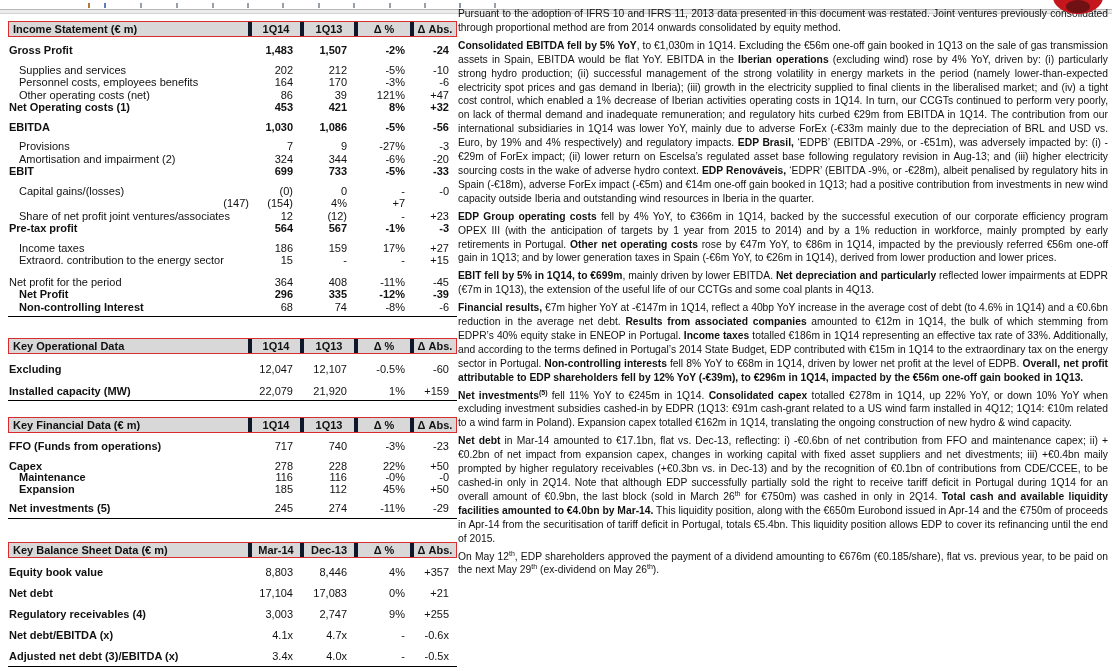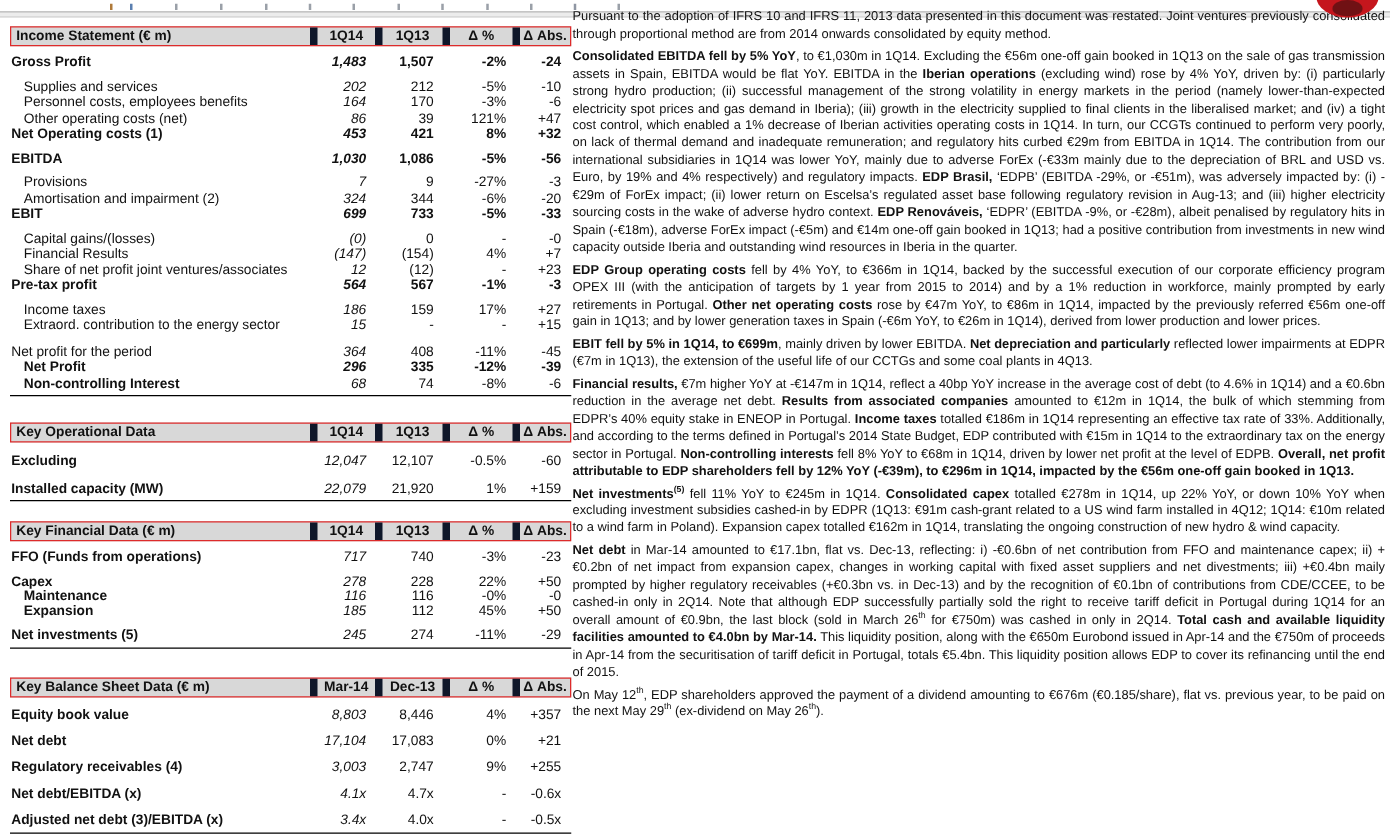--- a/index.html
+++ b/index.html
@@ -26,29 +26,29 @@
     background:var(--logo-red);border-radius:50%;}
   .logo-ball .logo-mouth{position:absolute;left:13px;bottom:1px;width:24px;height:13px;
     background:var(--logo-dark);border-radius:50% 50% 45% 45%;}
   
   .left-col{position:absolute;left:8px;top:21px;width:449px;}
   .fin-table{border-bottom:1.5px solid #000;padding-bottom:3px;}
   .t-head{display:grid;grid-template-columns:1fr 52px 54px 56px 46px;
     background:var(--head-fill);border:1px solid var(--red-border);
     font-weight:bold;font-size:11px;height:16px;align-items:center;}
   .t-head .t-title{padding-left:4px;}
-  .t-head .t-col{text-align:center;border-left:6px solid #0f172a;height:100%;line-height:14px;}
+  .t-head .t-col{text-align:center;border-left:4px solid #0f172a;height:100%;line-height:14px;}
   .t-group{margin-top:7px;}
   .t-group:first-of-type{margin-top:8px;}
   .t-row{display:grid;grid-template-columns:1fr 52px 54px 56px 46px;
     font-size:11px;line-height:12.5px;}
   .t-lbl{padding-left:1px;white-space:nowrap;}
   .t-lbl.ind{padding-left:11px;}
   .t-val{text-align:right;}
-  .t-val:nth-child(2){padding-right:8px;font-style:italic;}
+  .t-val:nth-child(2){padding-right:8px;}
   .t-val:nth-child(3){padding-right:8px;}
   .t-val:nth-child(4){padding-right:6px;}
   .t-val:nth-child(5){padding-right:8px;}
   .b{font-weight:bold;}
   #t-income{margin-bottom:21px;}
   #t-operational{margin-bottom:16px;}
   #t-financial{margin-bottom:23px;}
   #t-operational .t-group,#t-balance .t-group{margin-top:9px;}
   #t-balance .t-group{margin-top:8.5px;}
   #t-financial .t-row + .t-row{line-height:11.5px;}
@@ -167,21 +167,20 @@
       </div>
       <div class="t-group">
         <div class="t-row">
           <span class="t-lbl ind">Capital gains/(losses)</span>
           <span class="t-val">(0)</span>
           <span class="t-val">0</span>
           <span class="t-val">-</span>
           <span class="t-val">-0</span>
         </div>
         <div class="t-row">
-          <span class="t-lbl ind">Financial Results</span>
           <span class="t-val">(147)</span>
           <span class="t-val">(154)</span>
           <span class="t-val">4%</span>
           <span class="t-val">+7</span>
         </div>
         <div class="t-row">
           <span class="t-lbl ind">Share of net profit joint ventures/associates</span>
           <span class="t-val">12</span>
           <span class="t-val">(12)</span>
           <span class="t-val">-</span>

